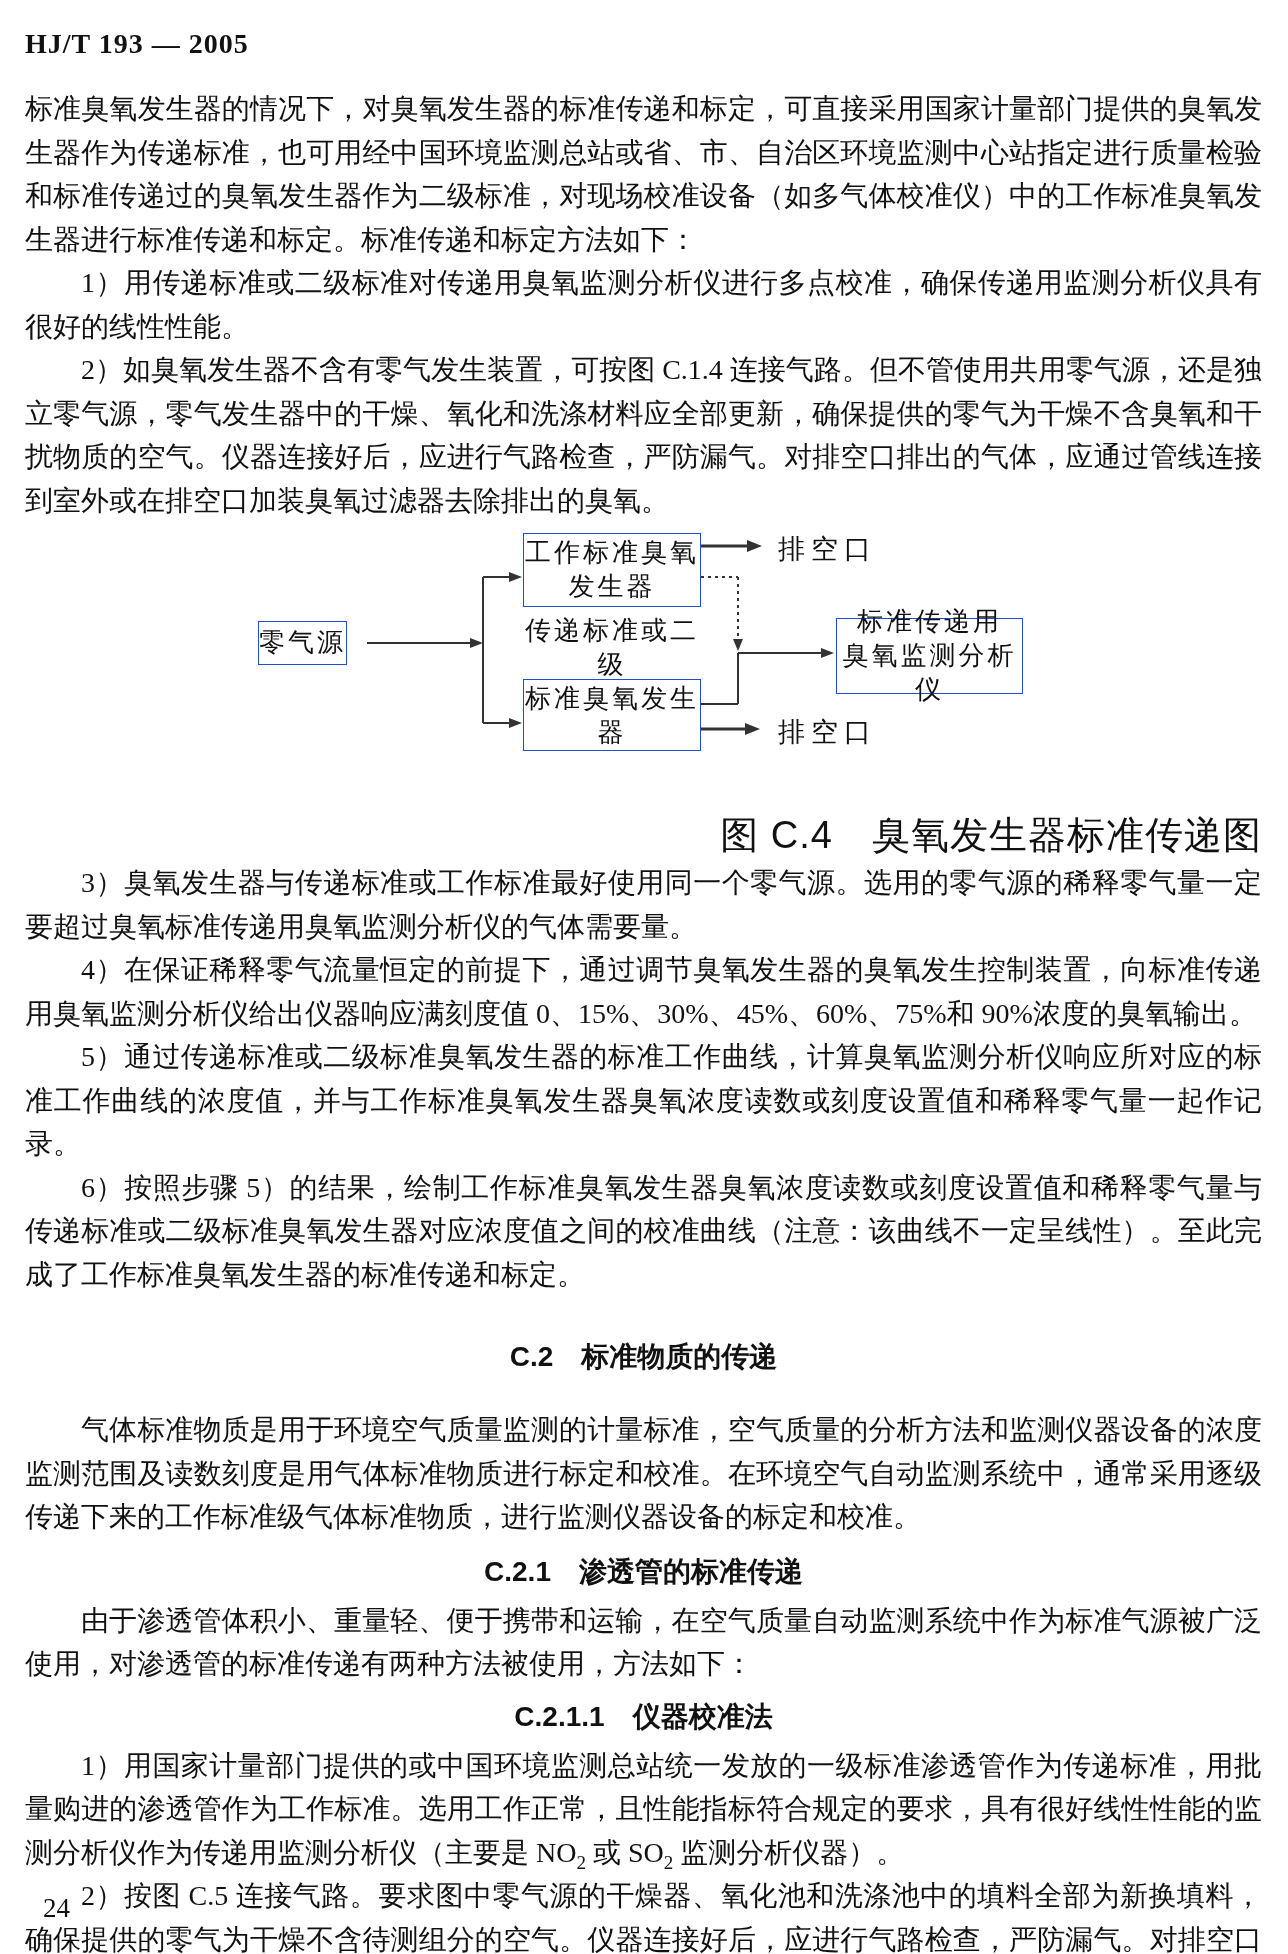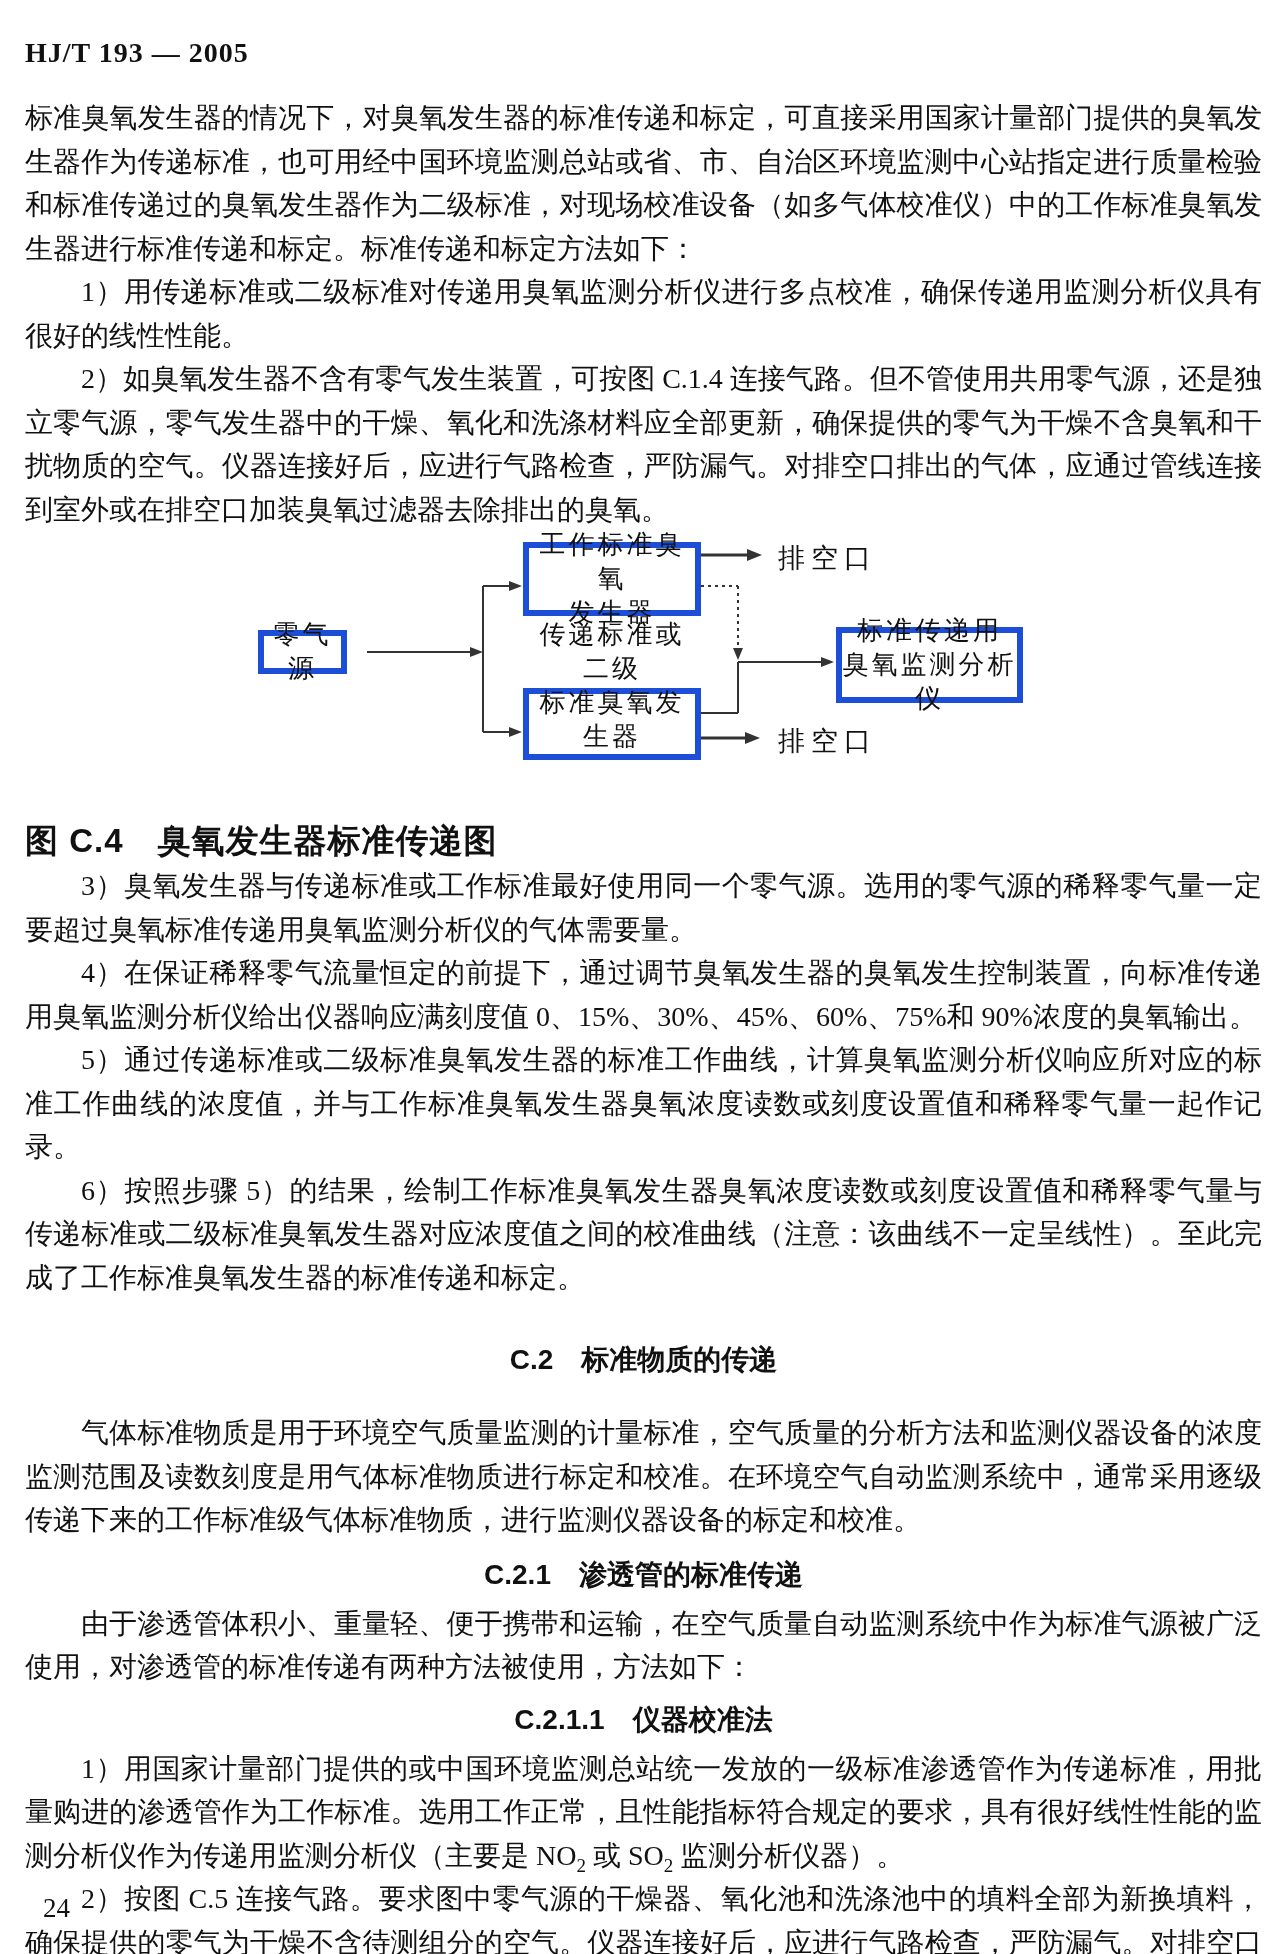--- a/index.html
+++ b/index.html
@@ -12,21 +12,21 @@
     color:#111;
     overflow:hidden;
   }
   .content{
     position:absolute;
     left:25px;
     top:0;
     width:1237px;
   }
   .doc-header{
-    margin-top:38px;
+    margin-top:29px;
     font-size:28px;
     font-weight:bold;
     letter-spacing:1px;
     line-height:30px;
   }
   .body-text{
     margin-top:28px;
   }
   p.para{
     margin:0;
@@ -51,44 +51,44 @@
   
   .figure-area{
     position:relative;
     width:1288px;   
     left:-25px;
     height:240px;
     margin-top:11px;
   }
   .fig-box{
     position:absolute;
-    border:6px solid #1d4ed8;
+    border:1px solid #1d4ed8;
     background:#fff;
     display:flex;
     flex-direction:column;
     align-items:center;
     justify-content:center;
     font-size:26px;
     line-height:34px;
     letter-spacing:3px;
     text-align:center;
     box-sizing:border-box;
   }
   .fig-label{
     position:absolute;
     font-size:27px;
     letter-spacing:6px;
     white-space:nowrap;
   }
   .fig-svg{ position:absolute; left:0; top:0; }
   .fig-caption{
     margin-top:37px;
-    text-align:left;
-    font-size:33px;
-    font-weight:bold;
+    text-align:right;
+    font-size:38px;
+    font-weight:normal;
     font-family:"Liberation Sans","DejaVu Sans",sans-serif;
     letter-spacing:1px;
   }
   .page-number{
     position:absolute;
     left:43px;
     top:1893px;
     font-size:27px;
   }
   .after-figure{ margin-top:36px; }

